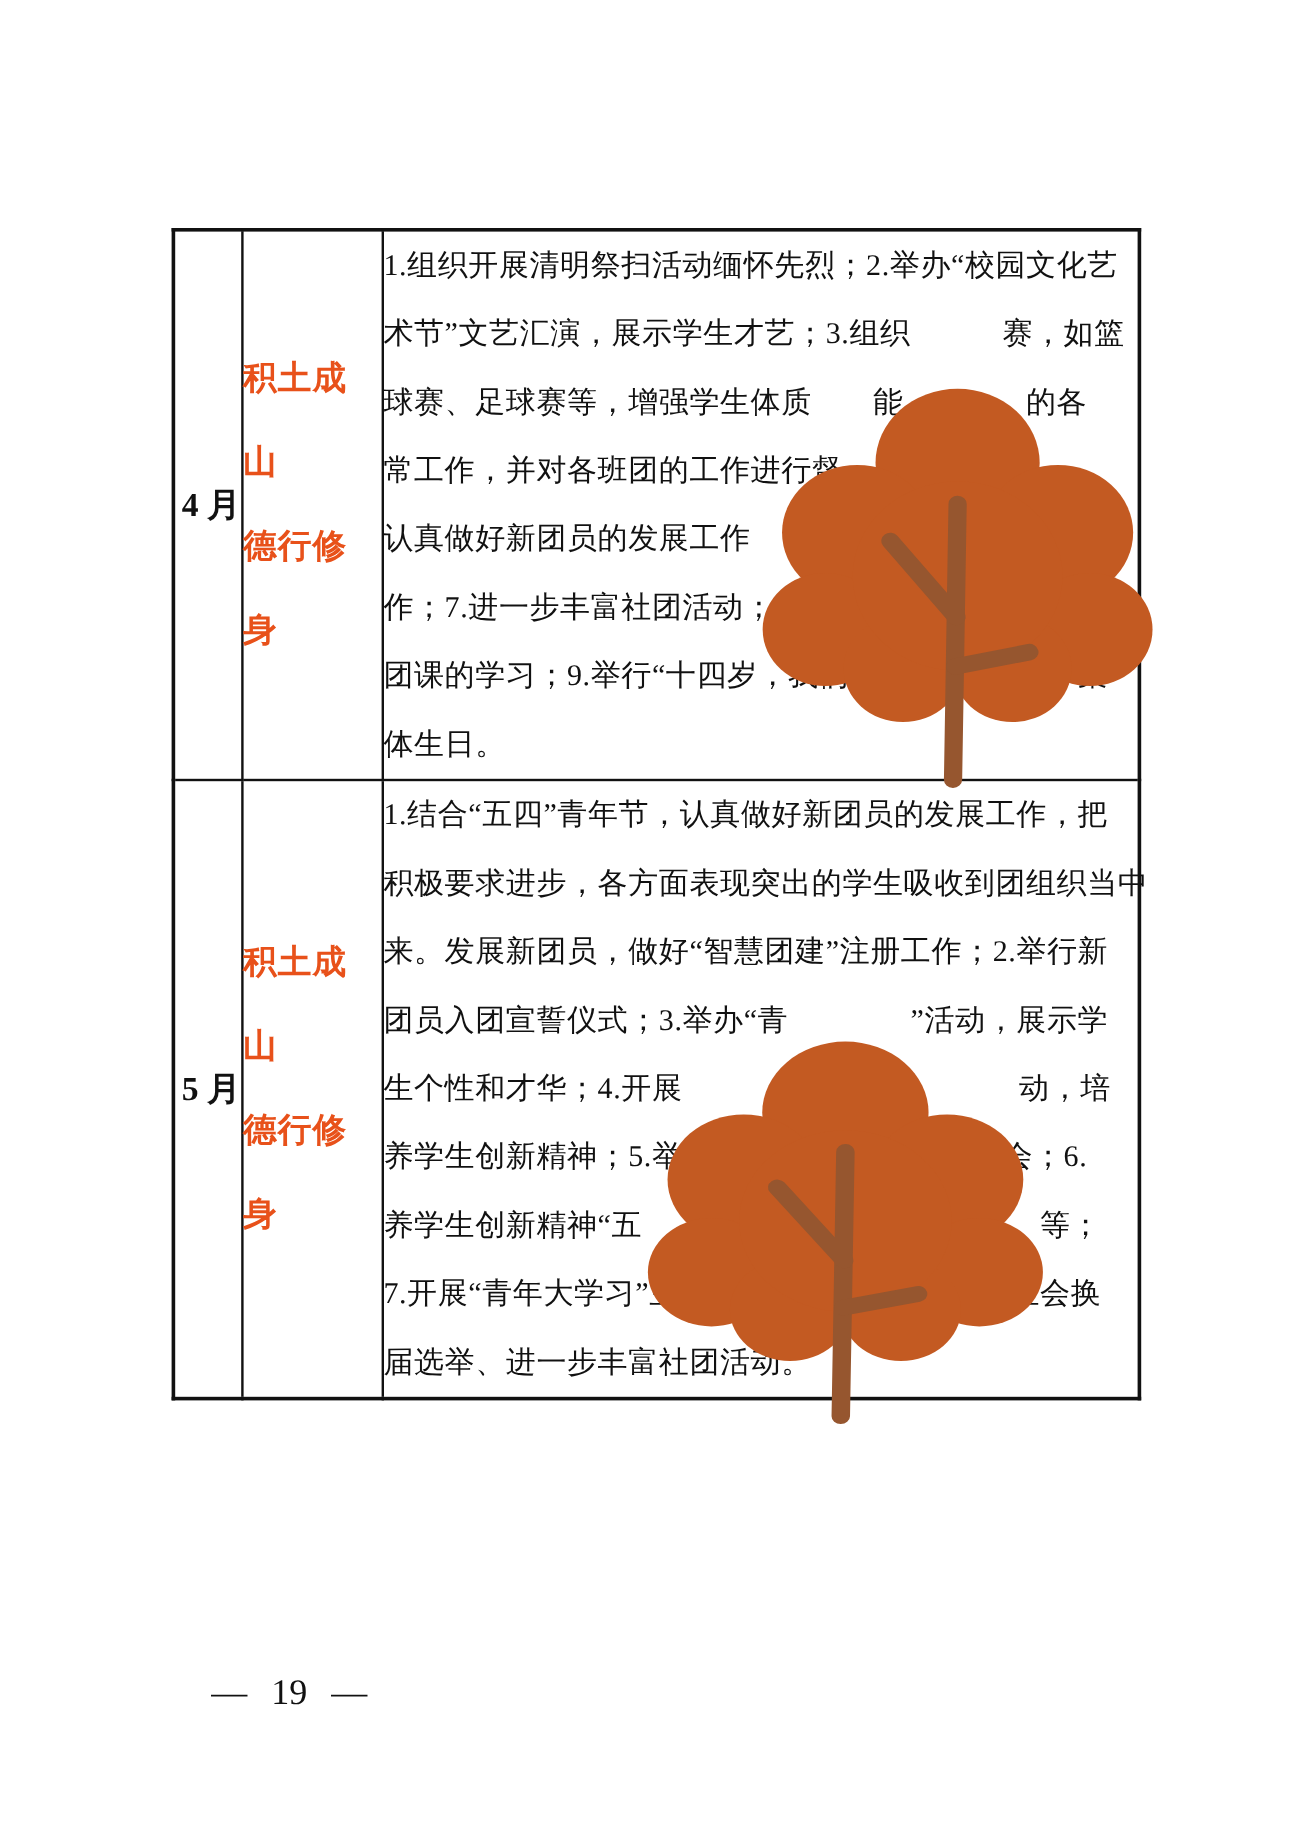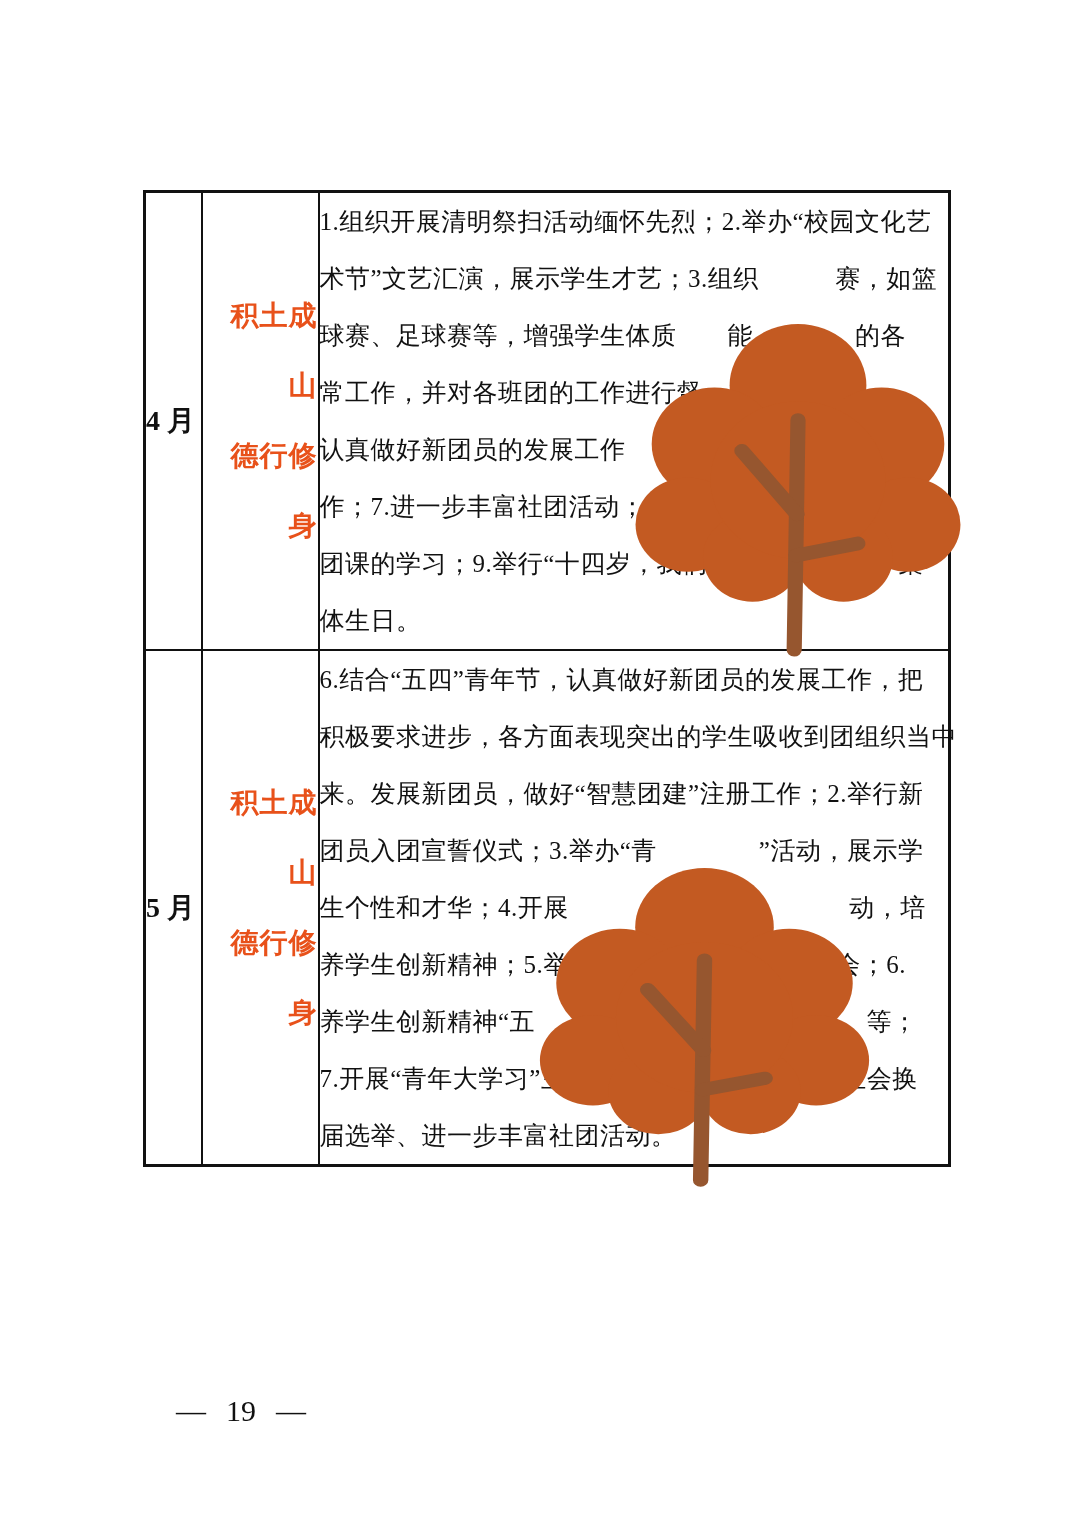--- a/index.html
+++ b/index.html
@@ -18,24 +18,24 @@
   col.c-serial{width:57px;}
   col.c-theme{width:117px;}
   col.c-content{width:631px;}
   tr.hdr th{
     height:58px;font-size:27px;font-weight:bold;text-align:center;
     color:#111;letter-spacing:1px;
   }
   tr.row-1 td{height:452px;}
   tr.row-2 td{height:506px;}
   td.month{
-    text-align:left;vertical-align:middle;font-weight:bold;
+    text-align:right;vertical-align:middle;font-weight:bold;
     font-size:28px;white-space:pre;
   }
-  td.theme{text-align:right;vertical-align:middle;font-weight:bold;font-size:28px;margin-top:44px;}
+  td.theme{text-align:left;vertical-align:middle;font-weight:bold;font-size:28px;margin-top:44px;}
   td.theme .tl{line-height:70px;letter-spacing:1px;}
   td.content{vertical-align:top;padding:8px 4px 0 8px;margin-left:35px;}
   td.content .cl{
     font-size:25px;line-height:57px;white-space:pre;letter-spacing:0.5px;
   }
   .leaf{position:absolute;pointer-events:none;}
   #leaf1{left:608px;top:300px;}
   #leaf2{left:512px;top:845px;}
   .footer{
     position:absolute;left:176px;top:1394px;font-size:30px;color:#111;
@@ -72,21 +72,21 @@
         <div class="cl">体生日。</div>
       </td>
     </tr>
     <tr class="row-2">
       <td class="month">5 月</td>
       <td class="theme" style="color: rgb(232, 81, 26);">
         <div class="tl">积土成山</div>
         <div class="tl">德行修身</div>
       </td>
       <td class="content">
-        <div class="cl">6.结合“五四”青年节，认真做好新团员的发展工作，把</div>
+        <div class="cl">1.结合“五四”青年节，认真做好新团员的发展工作，把</div>
         <div class="cl">积极要求进步，各方面表现突出的学生吸收到团组织当中</div>
         <div class="cl">来。发展新团员，做好“智慧团建”注册工作；2.举行新</div>
         <div class="cl">团员入团宣誓仪式；3.举办“青　　　　”活动，展示学</div>
         <div class="cl">生个性和才华；4.开展　　　　　　　　　　　动，培</div>
         <div class="cl">养学生创新精神；5.举行“　　　　　　　　诗会；6.</div>
         <div class="cl">养学生创新精神“五　　　　　　　　　　　　　等；</div>
         <div class="cl">7.开展“青年大学习”主题团课的学习；8.开展学生会换</div>
         <div class="cl">届选举、进一步丰富社团活动。</div>
       </td>
     </tr>

